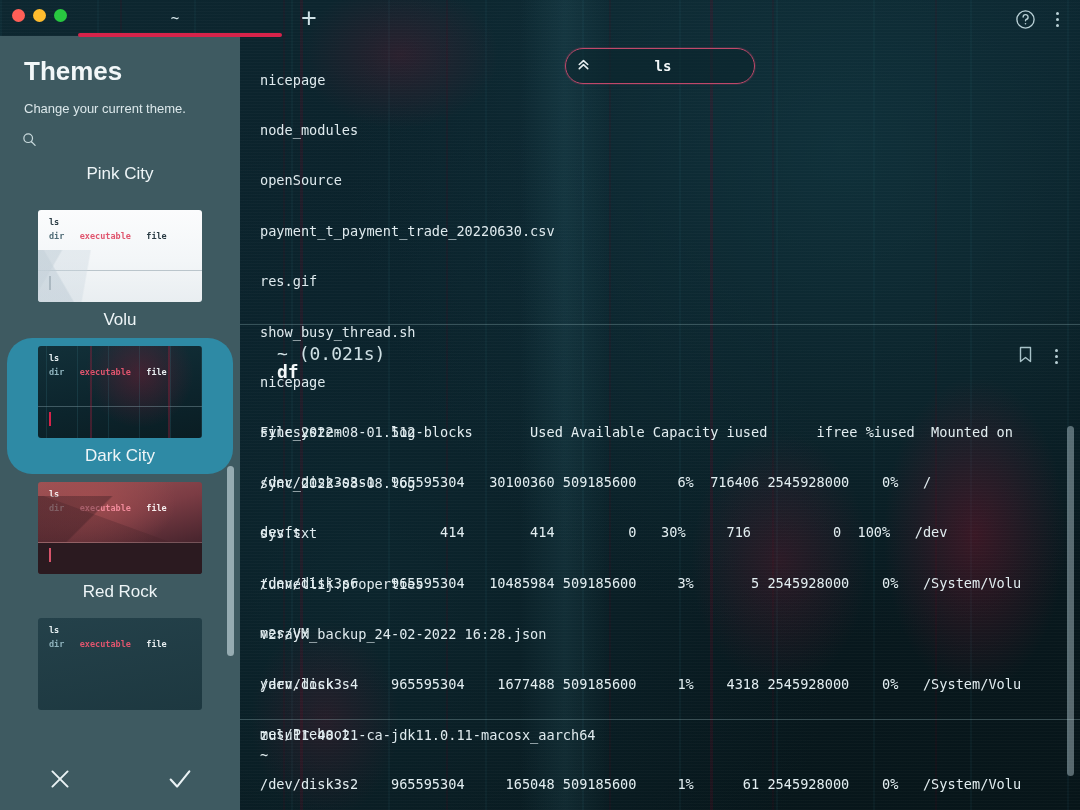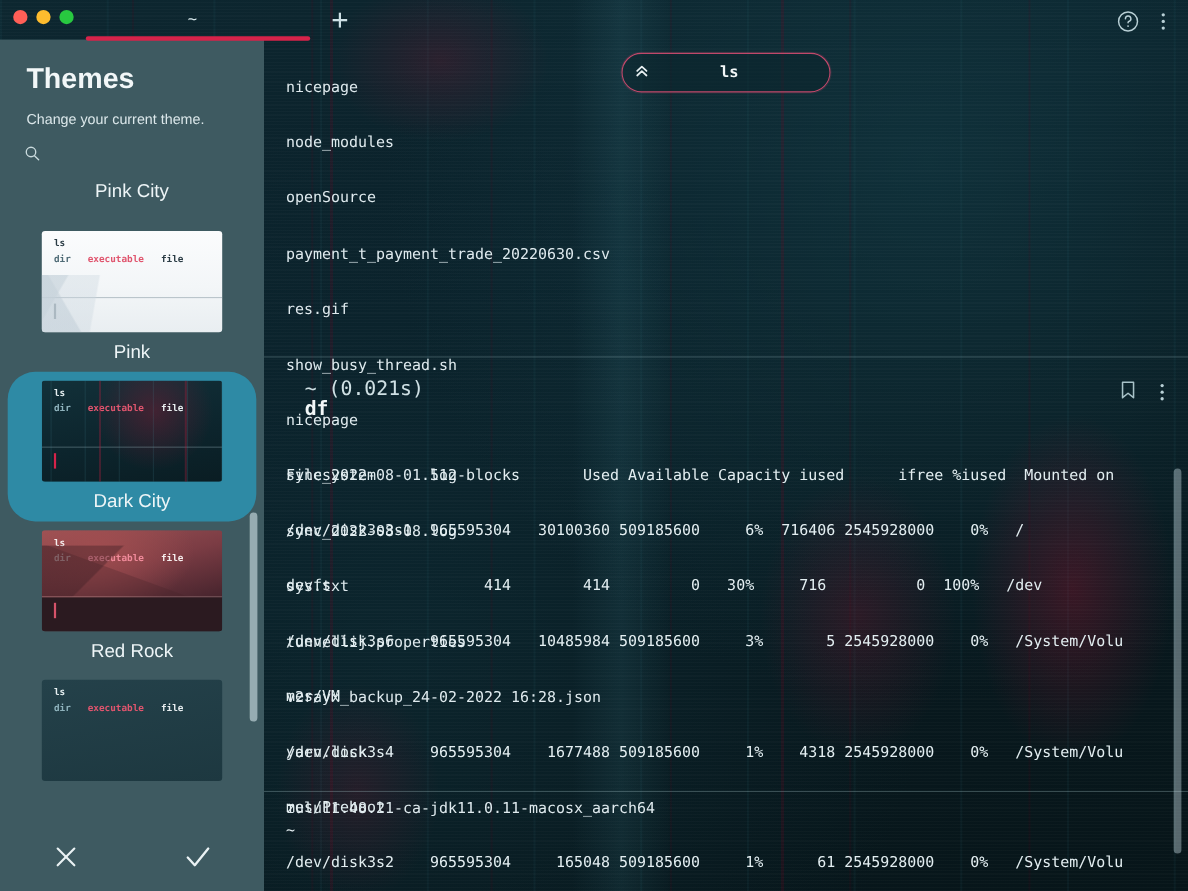--- a/index.html
+++ b/index.html
@@ -368,21 +368,21 @@
         <div class="theme-name top">Pink City</div>
       </div>
 
       <div class="theme-item">
         <div class="thumb snowy">
           <div class="t-ls">ls</div>
           <div class="t-row"><span class="t-dir">dir</span>   <span class="t-exec">executable</span>   <span class="t-file">file</span></div>
           <div class="t-div"></div>
           <div class="t-caret"></div>
         </div>
-        <div class="theme-name">Pink</div>
+        <div class="theme-name">Volu</div>
       </div>
 
       <div class="theme-item selected">
         <div class="thumb dark">
           <div class="t-ls">ls</div>
           <div class="t-row"><span class="t-dir">dir</span>   <span class="t-exec">executable</span>   <span class="t-file">file</span></div>
           <div class="t-div"></div>
           <div class="t-caret"></div>
         </div>
         <div class="theme-name">Dark City</div>

